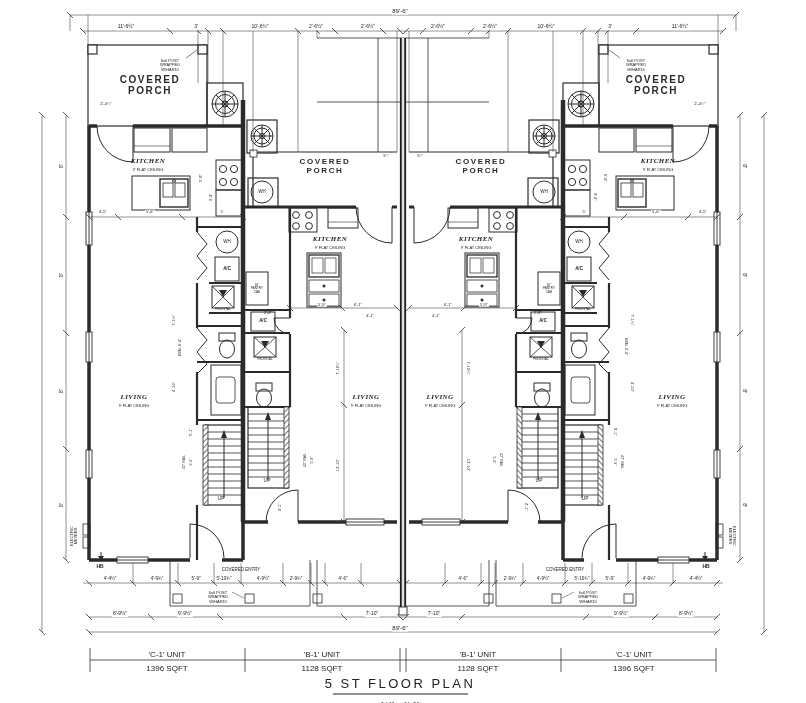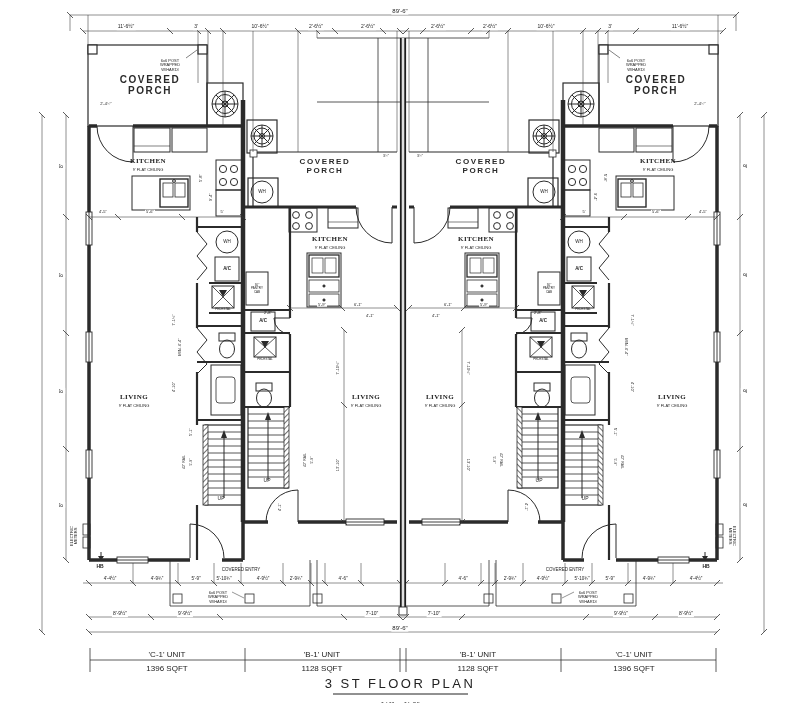--- a/index.html
+++ b/index.html
@@ -2,21 +2,21 @@
 <html><head>
 <meta charset="utf-8">
 <style>
   html,body{margin:0;padding:0;background:#fff;}
   #sheet{position:relative;width:806px;height:703px;background:#ffffff;overflow:hidden;
          font-family:"Liberation Sans",sans-serif;}
   #plan-svg{position:absolute;left:0;top:0;}
   .ann{position:absolute;color:#1c1c1c;line-height:1.12;text-align:center;white-space:nowrap;
        font-family:"Liberation Sans",sans-serif;}
   .ann.bg{background:#fff;padding:0 1px;}
-  .ann.room{font-family:"Liberation Serif",serif;font-weight:bold;letter-spacing:.4px;}
+  .ann.room{font-family:"Liberation Serif",serif;font-weight:bold;font-style:italic;letter-spacing:.4px;}
   .ann.hand{font-weight:600;letter-spacing:1.6px;color:#2a2a2a;}
   .ann.b{font-weight:bold;}
   .unit-label{position:absolute;transform:translate(-50%,-50%);font-size:8px;color:#1c1c1c;
        background:#fff;padding:0 4px;white-space:nowrap;}
   #title-block{position:absolute;left:400px;top:683px;transform:translate(-50%,-50%);
        font-size:13px;letter-spacing:2.5px;color:#222;white-space:nowrap;}
   #scale-note{position:absolute;left:400px;top:704px;transform:translate(-50%,-50%);
        font-size:8px;color:#444;}
 </style>
 </head>
@@ -412,16 +412,16 @@
       <div class="unit-label" style="left: 167px; top: 654px;">'C-1' UNIT</div>
       <div class="unit-label" style="left: 167px; top: 668px;">1396 SQFT</div>
       <div class="unit-label" style="left: 322px; top: 654px;">'B-1' UNIT</div>
       <div class="unit-label" style="left: 322px; top: 668px;">1128 SQFT</div>
       <div class="unit-label" style="left: 478px; top: 654px;">'B-1' UNIT</div>
       <div class="unit-label" style="left: 478px; top: 668px;">1128 SQFT</div>
       <div class="unit-label" style="left: 634px; top: 654px;">'C-1' UNIT</div>
       <div class="unit-label" style="left: 634px; top: 668px;">1396 SQFT</div>
     </div>
 
-<div id="title-block">3 ST FLOOR PLAN</div>
+<div id="title-block">5 ST FLOOR PLAN</div>
 <div id="scale-note">1/4" = 1'-0"</div>
 
 </div>
 
 </body></html>

